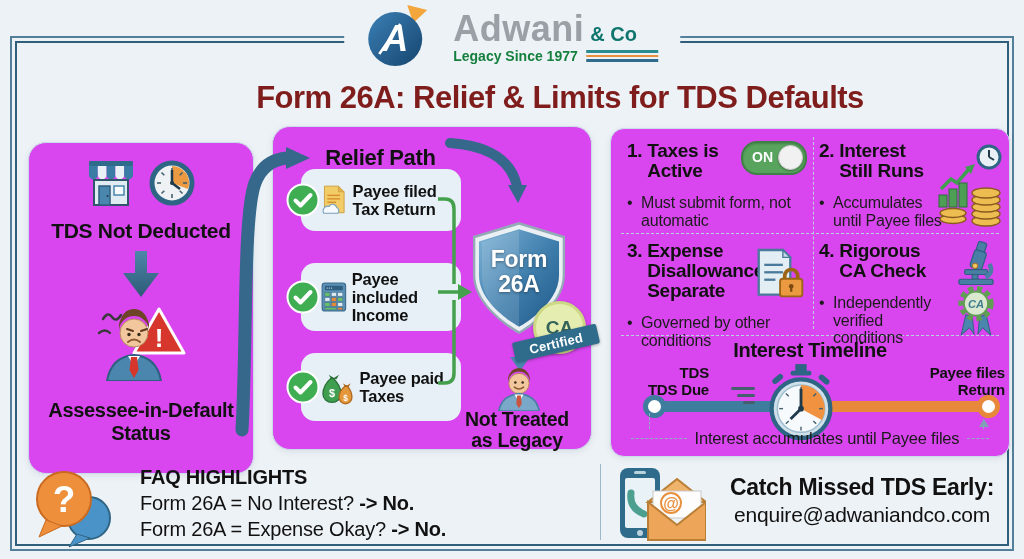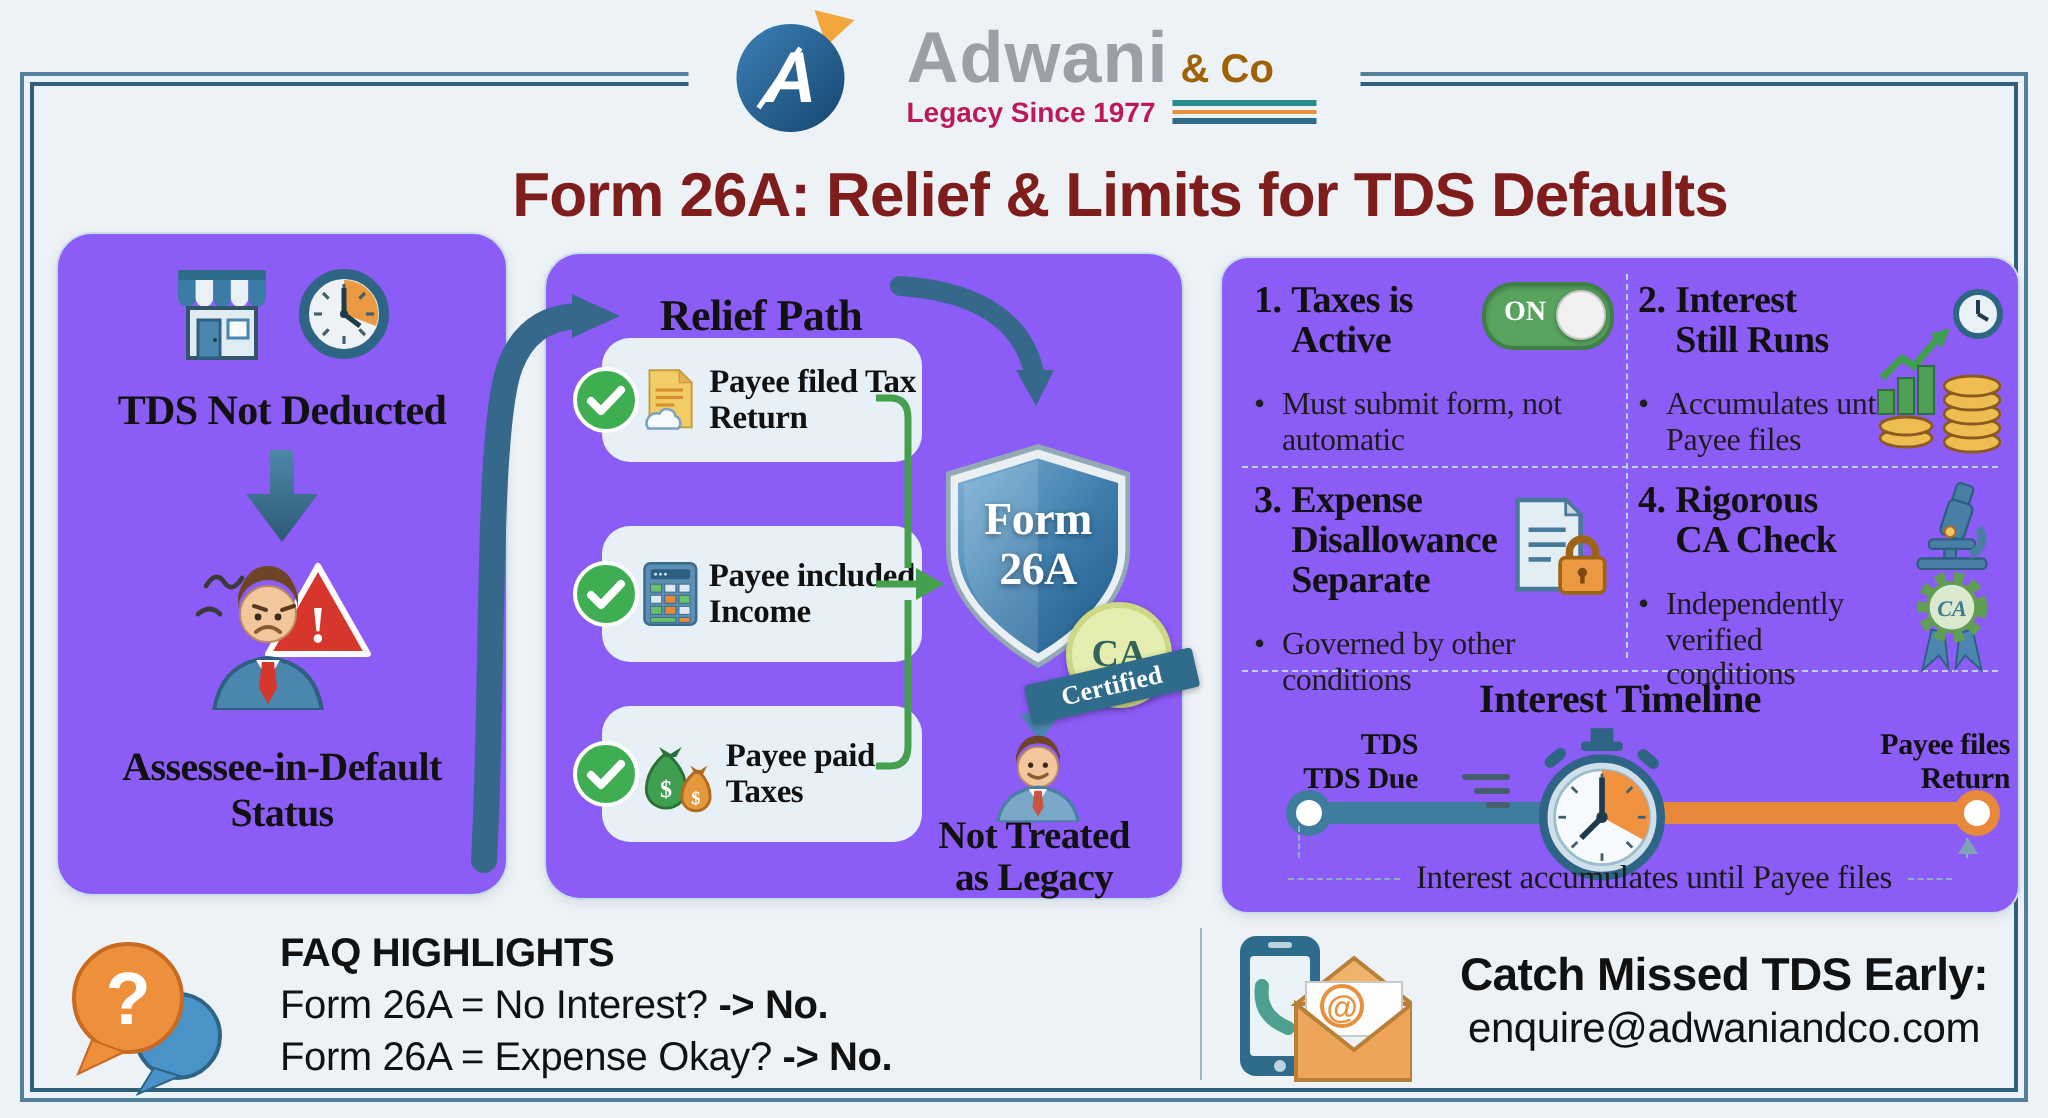--- a/index.html
+++ b/index.html
@@ -5,29 +5,29 @@
   html,body{margin:0;padding:0;}
   body{width:1024px;height:559px;background:#edf2f6;font-family:"Liberation Sans",sans-serif;color:#111;position:relative;overflow:hidden;}
   
   .frame-outer{position:absolute;left:10px;top:36px;right:10px;bottom:8px;border:2px solid #52809a;}
   .frame-inner{position:absolute;left:15px;top:41px;right:15px;bottom:13px;border:2px solid #2f5f7a;}
   
   .logo-wrap{position:absolute;left:50%;top:4px;transform:translateX(-50%);display:flex;align-items:center;gap:10px;background:#edf2f6;padding:0 22px;z-index:6;}
   .brand-text{display:flex;flex-direction:column;margin-left:15px;}
   .brand-line1{display:flex;align-items:baseline;gap:6px;}
   .brand-name{font-size:36px;font-weight:600;color:#9aa0a5;letter-spacing:.5px;}
-  .brand-suffix{font-size:20px;font-weight:600;color:#a16207;}
+  .brand-suffix{font-size:20px;font-weight:600;color:#0f766e;}
   .brand-line2{display:flex;align-items:center;gap:8px;margin-top:-2px;}
-  .brand-tagline{font-size:14px;font-weight:bold;color:#be185d;}
+  .brand-tagline{font-size:14px;font-weight:bold;color:#15803d;}
   .stripes{display:flex;flex-direction:column;gap:2px;}
   .stripes i{display:block;width:72px;height:2.5px;}
   .title{position:absolute;left:0;top:80px;width:100%;text-align:center;font-size:31px;font-weight:bold;letter-spacing:-.5px;color:#7f1d1d;z-index:5;margin-left:48px;}
   
-  .panel{position:absolute;background:#8b5cf6;border:1.5px solid #c9dde9;border-radius:18px;box-shadow:0 2px 6px rgba(40,70,90,.10);z-index:2;font-family:Liberation Serif, serif;}
-  #panel-left{left:28px;top:116px;width:224px;height:330px;}
+  .panel{position:absolute;background:#d946ef;border:1.5px solid #c9dde9;border-radius:18px;box-shadow:0 2px 6px rgba(40,70,90,.10);z-index:2;}
+  #panel-left{left:28px;top:142px;width:224px;height:330px;}
   #panel-mid{left:272px;top:126px;width:318px;height:322px;}
   #panel-right{left:610px;top:128px;width:398px;height:327px;border-radius:14px;}
   
   .lp-icons{position:absolute;left:0;top:16px;width:100%;display:flex;justify-content:center;align-items:center;gap:12px;}
   .lp-heading{position:absolute;left:0;top:76px;width:100%;text-align:center;font-size:21px;font-weight:bold;letter-spacing:-.3px;}
   .lp-arrow{position:absolute;left:50%;top:108px;transform:translateX(-50%);}
   .lp-man{position:absolute;left:50%;top:160px;transform:translateX(-50%);}
   .lp-status{position:absolute;left:0;top:256px;width:100%;text-align:center;font-size:20px;font-weight:bold;line-height:23px;letter-spacing:-.3px;}
   
   .rp-heading{position:absolute;left:0;top:18px;width:215px;text-align:center;font-size:22px;font-weight:bold;letter-spacing:-.3px;}

